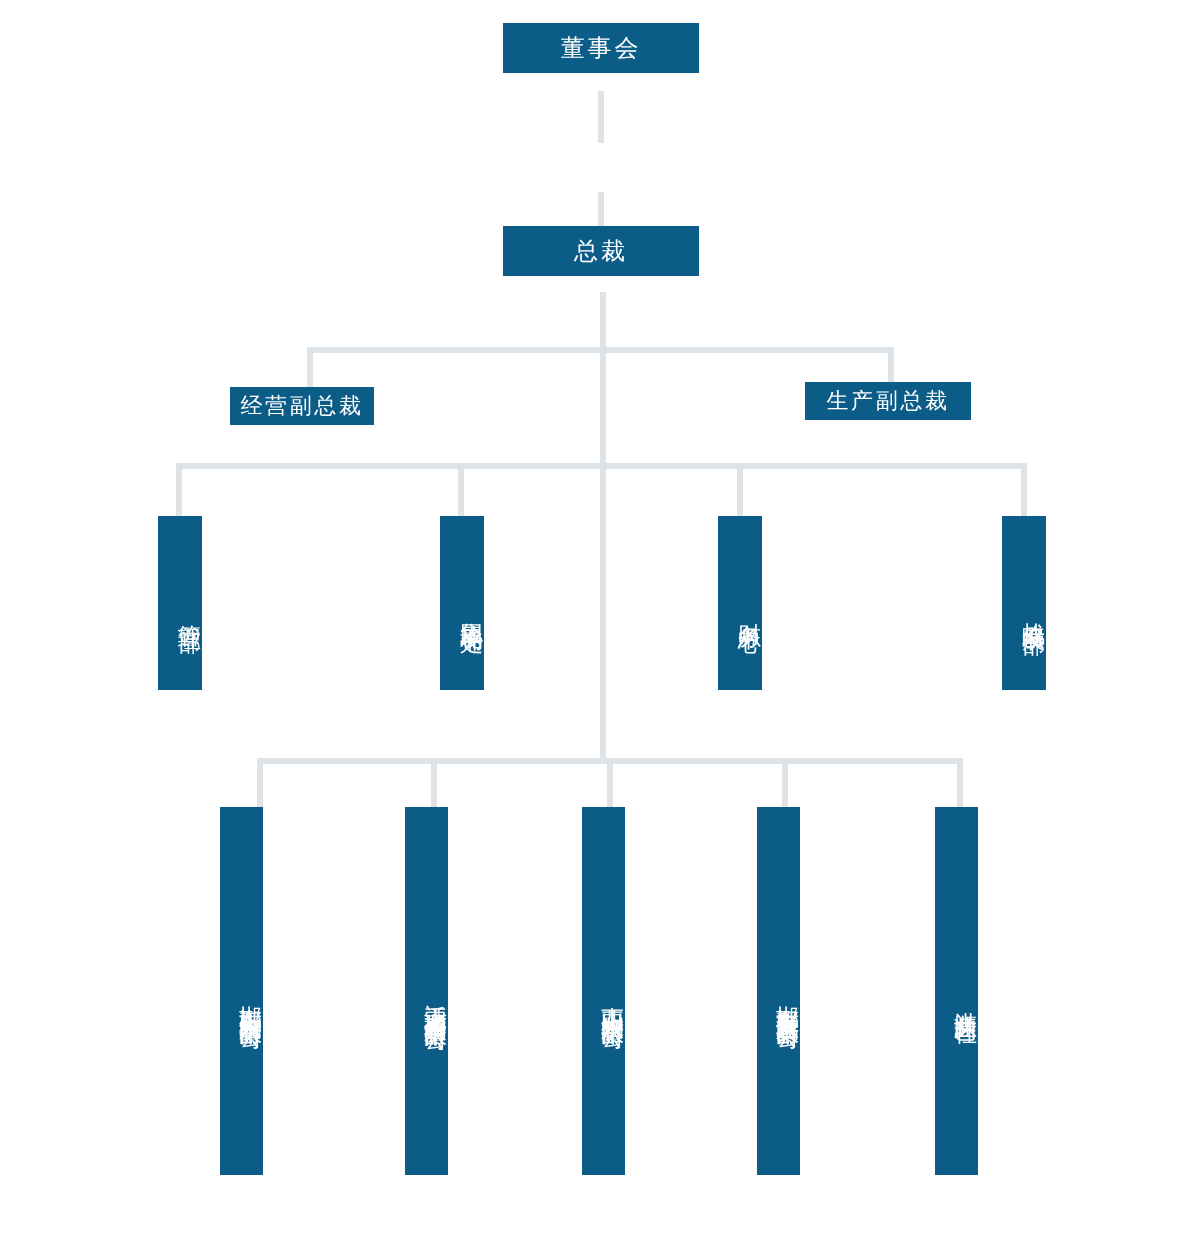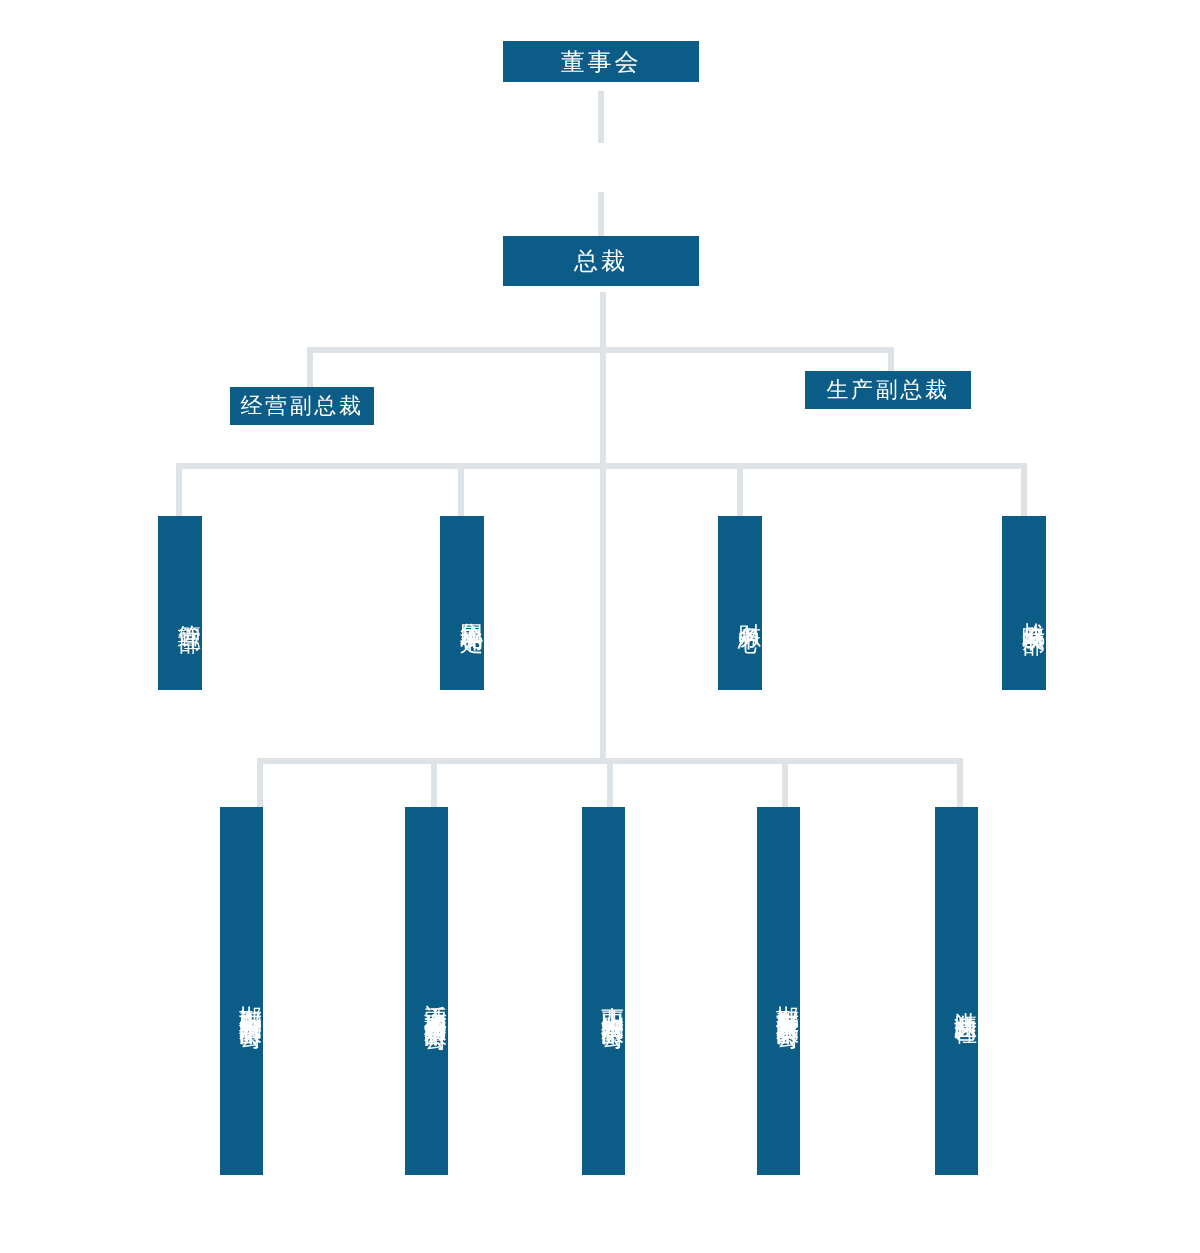--- a/index.html
+++ b/index.html
@@ -88,27 +88,27 @@
   <div class="line vert" style="left:737px; top:463px; height:53px;"></div>
   <div class="line vert" style="left:1021px; top:463px; height:53px;"></div>
 
   <div class="line horz" style="left:257px; top:758px; width:700px;"></div>
   <div class="line vert" style="left:257px; top:758px; height:49px;"></div>
   <div class="line vert" style="left:431px; top:758px; height:49px;"></div>
   <div class="line vert" style="left:607px; top:758px; height:49px;"></div>
   <div class="line vert" style="left:782px; top:758px; height:49px;"></div>
   <div class="line vert" style="left:957px; top:758px; height:49px;"></div>
 
-  <div class="node h" style="left:503px; top:41px; width:196px; height:41px;text-align:right;">董事会</div>
+  <div class="node h" style="left:503px; top:23px; width:196px; height:50px;text-align:right;">董事会</div>
 
 
-  <div class="node h" style="left:503px; top:236px; width:196px; height:50px;">总裁</div>
+  <div class="node h" style="left:503px; top:226px; width:196px; height:50px;">总裁</div>
 
   <div class="node h" style="left:230px; top:387px; width:144px; height:38px; font-size:22px;">经营副总裁</div>
-  <div class="node h" style="left:805px; top:371px; width:166px; height:38px; font-size:22px;">生产副总裁</div>
+  <div class="node h" style="left:805px; top:382px; width:166px; height:38px; font-size:22px;">生产副总裁</div>
 
   <div class="node v" style="left:158px; top:516px; width:44px; height:174px;">管理部</div>
   <div class="node v" style="left:440px; top:516px; width:44px; height:174px;">集团秘书处</div>
   <div class="node v" style="left:718px; top:516px; width:44px; height:174px;">财务中心</div>
   <div class="node v" style="left:1002px; top:516px; width:44px; height:174px;">战略发展部</div>
 
   <div class="node v-company" style="left:220px; top:807px; width:43px; height:368px;">邯郸市正大制管有限公司</div>
   <div class="node v-company" style="left:405px; top:807px; width:43px; height:368px;">迁安正大通用钢管有限公司</div>
   <div class="node v-company" style="left:582px; top:807px; width:43px; height:368px;">山西正大制管有限公司</div>
   <div class="node v-company" style="left:757px; top:807px; width:43px; height:368px;">邯郸市程泽贸易有限公司</div>

